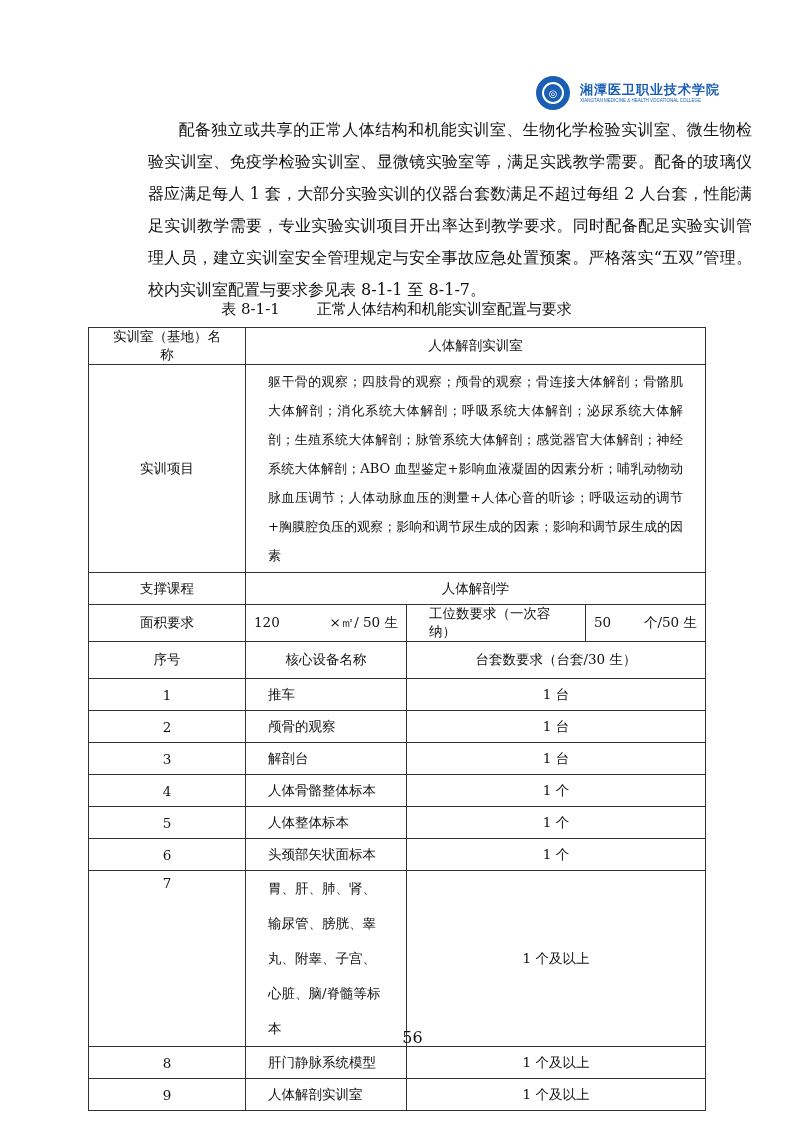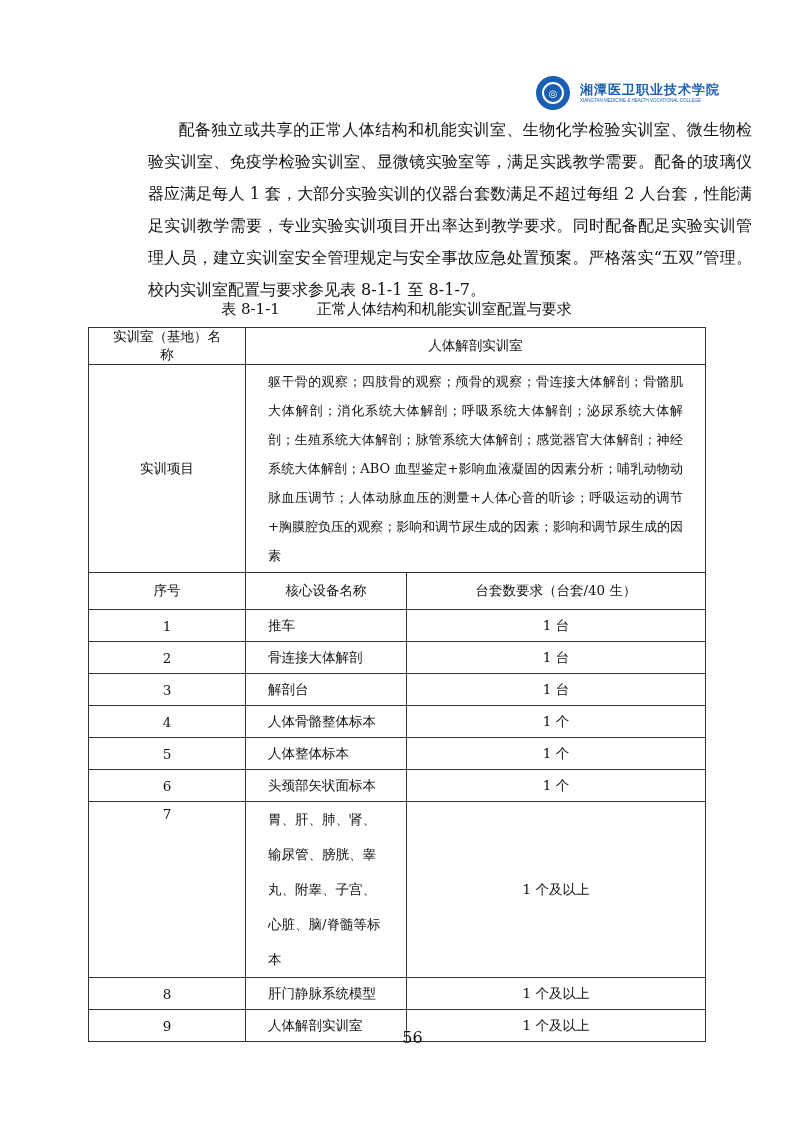--- a/index.html
+++ b/index.html
@@ -60,32 +60,52 @@
   <tbody>
       <tr>
     <td class="c">实训室（基地）名称</td>
     <td class="c" colspan="3">人体解剖实训室</td>
   </tr>
   <tr>
     <td class="c" style="height:188px">实训项目</td>
     <td class="l tall" colspan="3" style="font-size:13px; text-align:justify;">躯干骨的观察；四肢骨的观察；颅骨的观察；骨连接大体解剖；骨骼肌大体解剖；消化系统大体解剖；呼吸系统大体解剖；泌尿系统大体解剖；生殖系统大体解剖；脉管系统大体解剖；感觉器官大体解剖；神经系统大体解剖；ABO 血型鉴定+影响血液凝固的因素分析；哺乳动物动脉血压调节；人体动脉血压的测量+人体心音的听诊；呼吸运动的调节+胸膜腔负压的观察；影响和调节尿生成的因素；影响和调节尿生成的因素</td>
   </tr>
   <tr>
+    <td class="c" style="height:32px">支撑课程</td>
+    <td class="c" colspan="3">人体解剖学</td>
+  </tr>
+  <tr>
+    <td class="c" style="height:32px">面积要求</td>
+    <td style="padding:0;">
+          <div class="area-cell">
+            <span>120</span>
+            <span>×㎡/ 50 生</span>
+          </div>
+        </td>
+    <td class="l">工位数要求（一次容纳）</td>
+    <td style="padding:0;">
+          <div class="area-cell">
+            <span>50</span>
+            <span>个/50 生</span>
+          </div>
+        </td>
+  </tr>
+  <tr>
     <td class="c" style="height:37px">序号</td>
     <td class="c">核心设备名称</td>
-    <td class="c" colspan="2">台套数要求（台套/40 生）</td>
+    <td class="c" colspan="2">台套数要求（台套/30 生）</td>
   </tr>
   <tr>
     <td class="c" style="height:32px">1</td>
     <td class="l">推车</td>
     <td class="c" colspan="2">1 台</td>
   </tr>
   <tr>
     <td class="c" style="height:32px">2</td>
-    <td class="l">骨连接大体解剖</td>
+    <td class="l">颅骨的观察</td>
     <td class="c" colspan="2">1 台</td>
   </tr>
   <tr>
     <td class="c" style="height:32px">3</td>
     <td class="l">解剖台</td>
     <td class="c" colspan="2">1 台</td>
   </tr>
   <tr>
     <td class="c" style="height:32px">4</td>
     <td class="l">人体骨骼整体标本</td>

